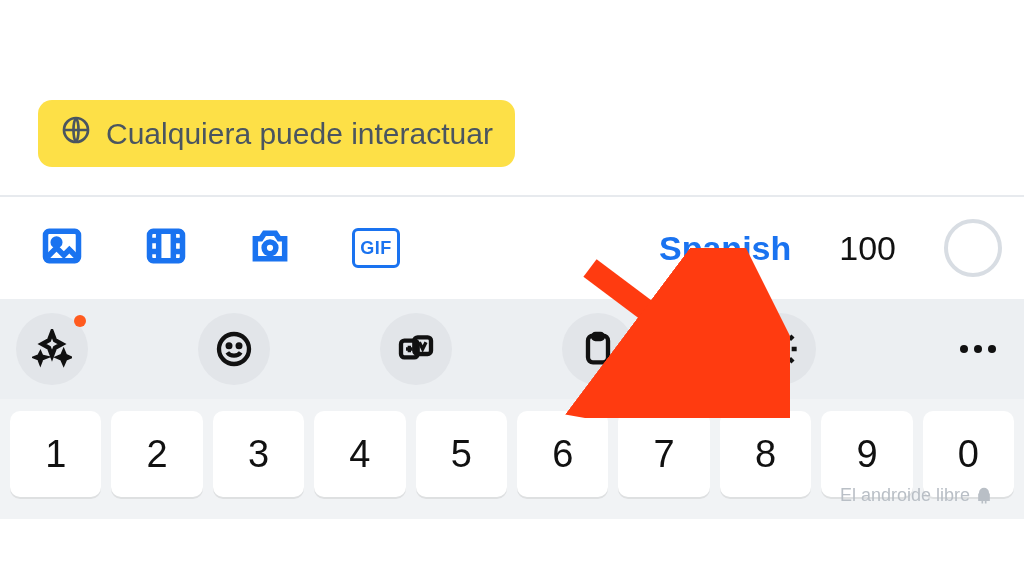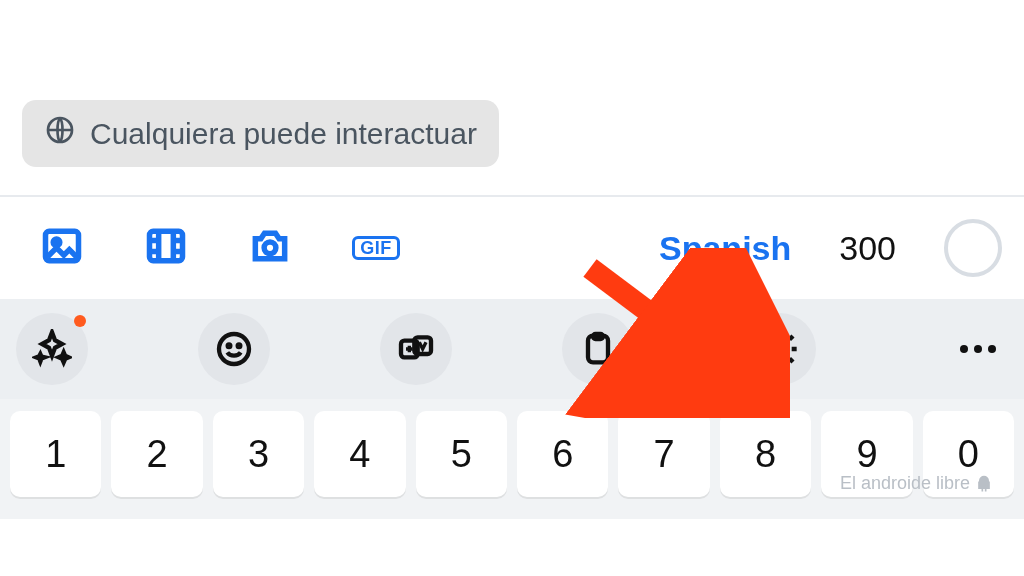--- a/index.html
+++ b/index.html
@@ -1,34 +1,34 @@
 <!DOCTYPE html>
 <html><head>
 <meta charset="utf-8">
 <style>
   * { box-sizing: border-box; margin: 0; padding: 0; }
   html, body { width: 1024px; height: 576px; font-family: -apple-system, Helvetica, Arial, sans-serif; background: #fff; overflow: hidden; }
   .top-space { height: 100px; }
   .audience-row { padding: 0 22px 28px 22px; }
   .audience-chip {
     display: inline-flex; align-items: center; gap: 14px;
-    background: #e5e5e5; border-radius: 14px; padding: 14px 22px;
-    color: #4a5560; font-size: 30px; font-weight: 500;
+    background: #fde047; border-radius: 14px; padding: 14px 22px;
+    color: #4a5560; font-size: 30px; font-weight: 500; margin-left: 16px;
   }
   .audience-chip svg { width: 32px; height: 32px; stroke: #4a5560; }
   .divider { height: 2px; background: #e7eaee; width: 100%; }
   .compose-bar {
     display: flex; align-items: center; justify-content: space-between;
     padding: 22px 22px 22px 40px;
   }
   .compose-left { display: flex; align-items: center; gap: 60px; }
   .compose-right { display: flex; align-items: center; gap: 48px; }
   .blue-icon svg { width: 44px; height: 44px; stroke: #1a73f0; fill: none; stroke-width: 3; }
   .gif-box {
-    width: 48px; height: 24px; border: 3.5px solid #1a73f0; border-radius: 6px;
+    width: 48px; height: 40px; border: 3.5px solid #1a73f0; border-radius: 6px;
     display: flex; align-items: center; justify-content: center;
     color: #1a73f0; font-weight: 800; font-size: 18px; letter-spacing: 0.5px;
   }
   .lang-btn { color: #1a73f0; font-size: 34px; font-weight: 700; background: none; border: none; }
   .count { color: #111; font-size: 34px; font-weight: 500; }
   .progress-ring { width: 58px; height: 58px; border-radius: 50%; border: 4px solid #d8dde3; }
   .kb-suggest {
     background: #eceff2; display: flex; align-items: center;
     padding: 0 16px; height: 100px; gap: 14px; position: relative;
   }
@@ -48,21 +48,21 @@
     flex: 1 1 0; background: #fff; border-radius: 10px; height: 86px;
     display: flex; align-items: center; justify-content: center;
     font-size: 38px; color: #111; box-shadow: 0 2px 0 rgba(0,0,0,0.08);
     position: relative;
   }
   .arrow {
     position: absolute; left: 560px; top: 248px; pointer-events: none;
   }
   .arrow svg { width: 230px; height: 170px; }
   .watermark {
-    position: absolute; right: 30px; bottom: 82px; font-size: 18px; color: #b9bfc6;
+    position: absolute; right: 30px; bottom: 70px; font-size: 18px; color: #b9bfc6;
     display: flex; align-items: center; gap: 4px;
   }
 </style>
 </head>
 <body>
 
 <div class="top-space"></div>
 
 <div class="audience-row">
   <div class="audience-chip">
@@ -101,21 +101,21 @@
     <span class="blue-icon">
       <svg viewBox="0 0 24 24">
           <path d="M4 8h3l2-3h6l2 3h3v11H4z"></path>
           <circle cx="12" cy="13" r="3.2"></circle>
         </svg>
     </span>
     <span class="gif-box">GIF</span>
   </div>
   <div class="compose-right">
     <button class="lang-btn">Spanish</button>
-    <span class="count">300</span>
+    <span class="count">100</span>
     <span class="progress-ring"></span>
   </div>
 </div>
 
 <div class="kb-suggest">
   <div class="kb-sug-left">
     <div class="sug-btn">
       <span class="dot-badge"></span>
       <svg viewBox="0 0 24 24" fill="#111" stroke="none">
           <path d="M12 2l1.8 4.7L18 9l-4.2 2.3L12 16l-1.8-4.7L6 9l4.2-2.3zM19 14l.9 2.1L22 17l-2.1.9L19 20l-.9-2.1L16 17l2.1-.9zM5 15l.7 1.6L7.5 17l-1.8.7L5 19.5l-.7-1.8L2.5 17l1.8-.7z"></path>

